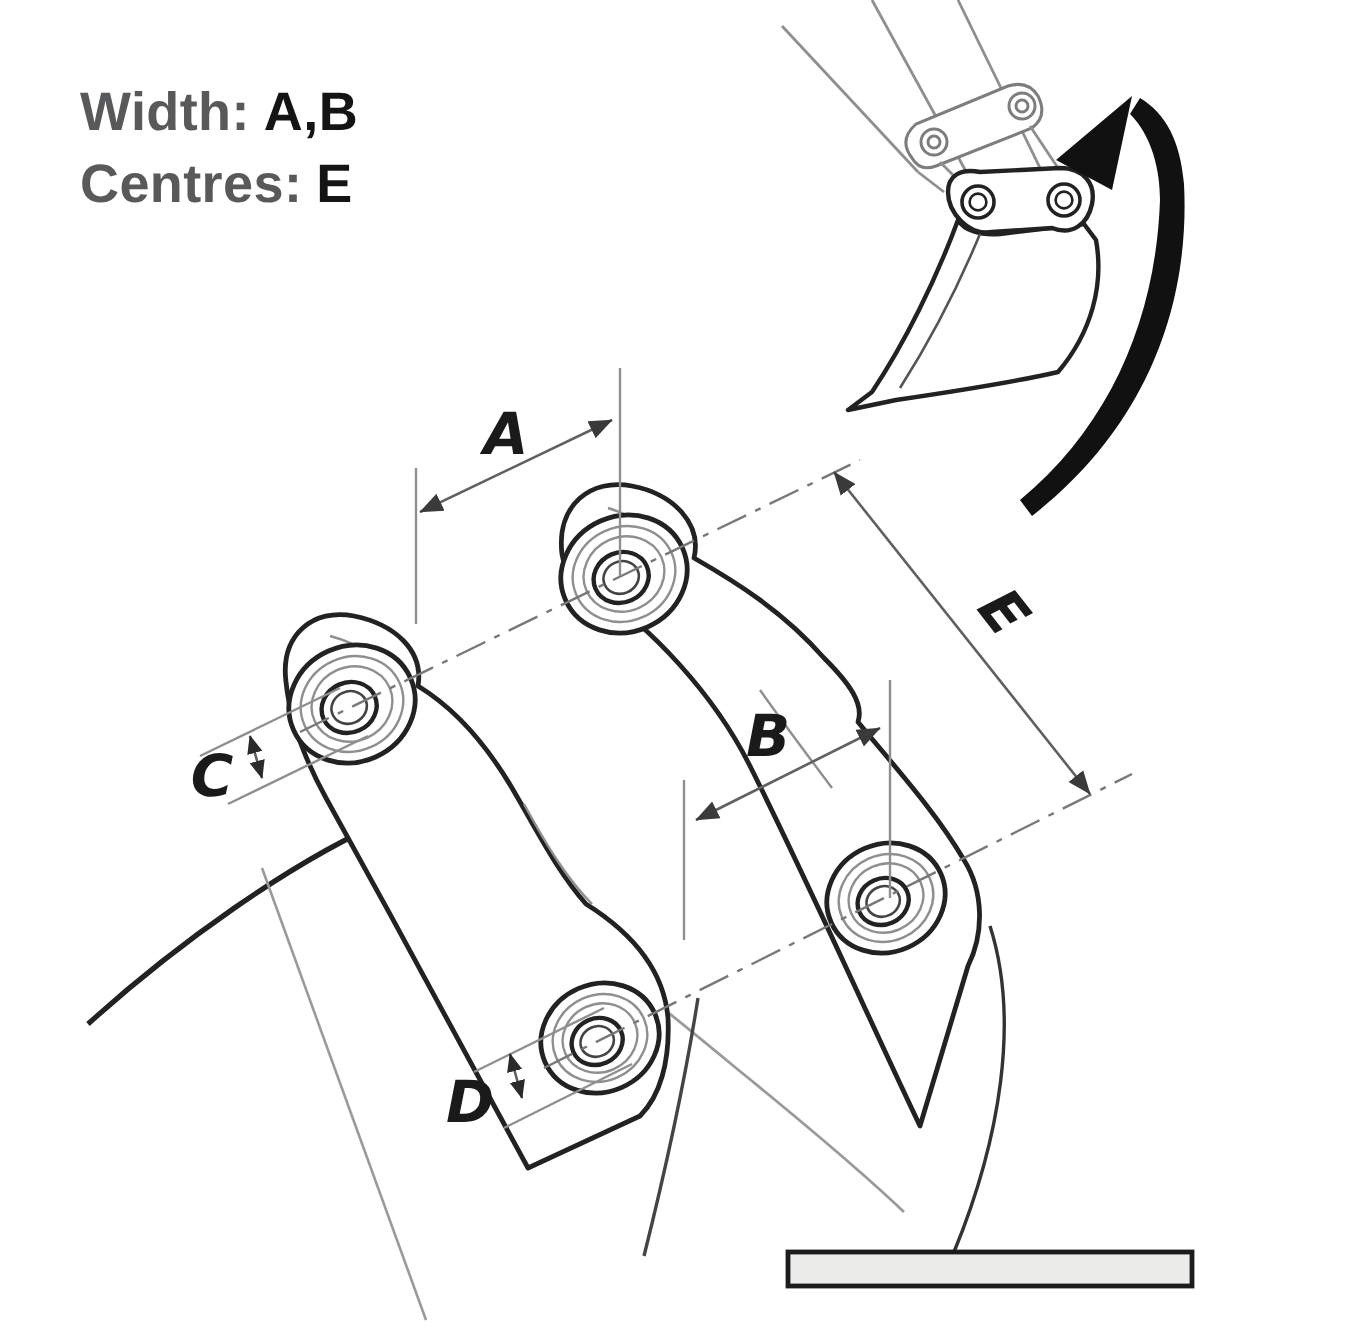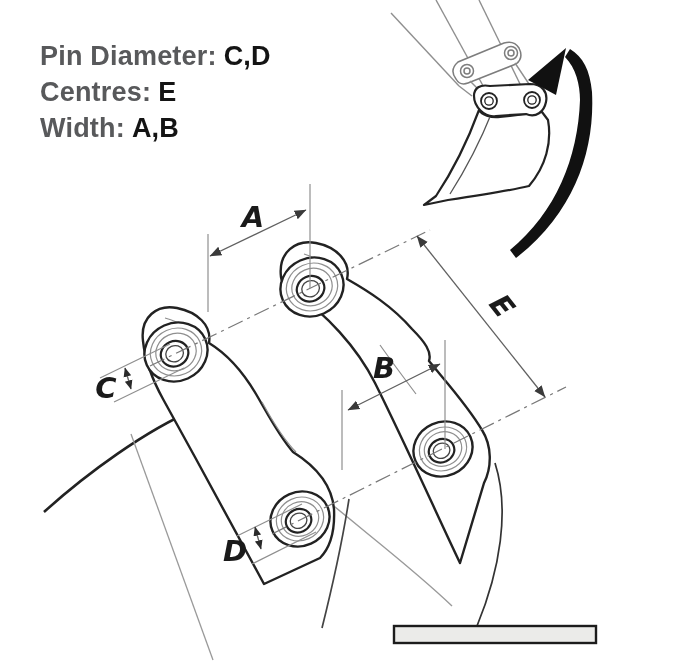--- a/index.html
+++ b/index.html
@@ -13,23 +13,22 @@
   svg{position:absolute;left:0;top:0;}
   .dimtext{font-family:"DejaVu Sans",sans-serif;font-style:italic;font-weight:600;
            font-size:29px;fill:#1a1a1a;}
 </style>
 </head>
 <body>
 
 <div id="stage">
 
   <div id="legend">
-    <div class="legend-row"><span class="legend-label">Pin Diameter:</span><span class="legend-value">C,D</span></div>
+    <div class="legend-row"><span class="legend-label">Width:</span><span class="legend-value">A,B</span></div>
     <div class="legend-row"><span class="legend-label">Centres:</span><span class="legend-value">E</span></div>
-    <div class="legend-row"><span class="legend-label">Width:</span><span class="legend-value">A,B</span></div>
   </div>
 
   <svg width="680" height="664" viewBox="0 0 680 664">
     <defs>
       <marker id="arr" viewBox="0 0 10 10" refX="9.2" refY="5" markerWidth="9.5" markerHeight="9.5" orient="auto-start-reverse">
         <path d="M0,1.2 L9.5,5 L0,8.8 Z" fill="#3a3a3a"></path>
       </marker>
       <marker id="arrS" viewBox="0 0 10 10" refX="9" refY="5" markerWidth="7.5" markerHeight="7.5" orient="auto-start-reverse">
         <path d="M0,1 L9.5,5 L0,9 Z" fill="#2a2a2a"></path>
       </marker>

